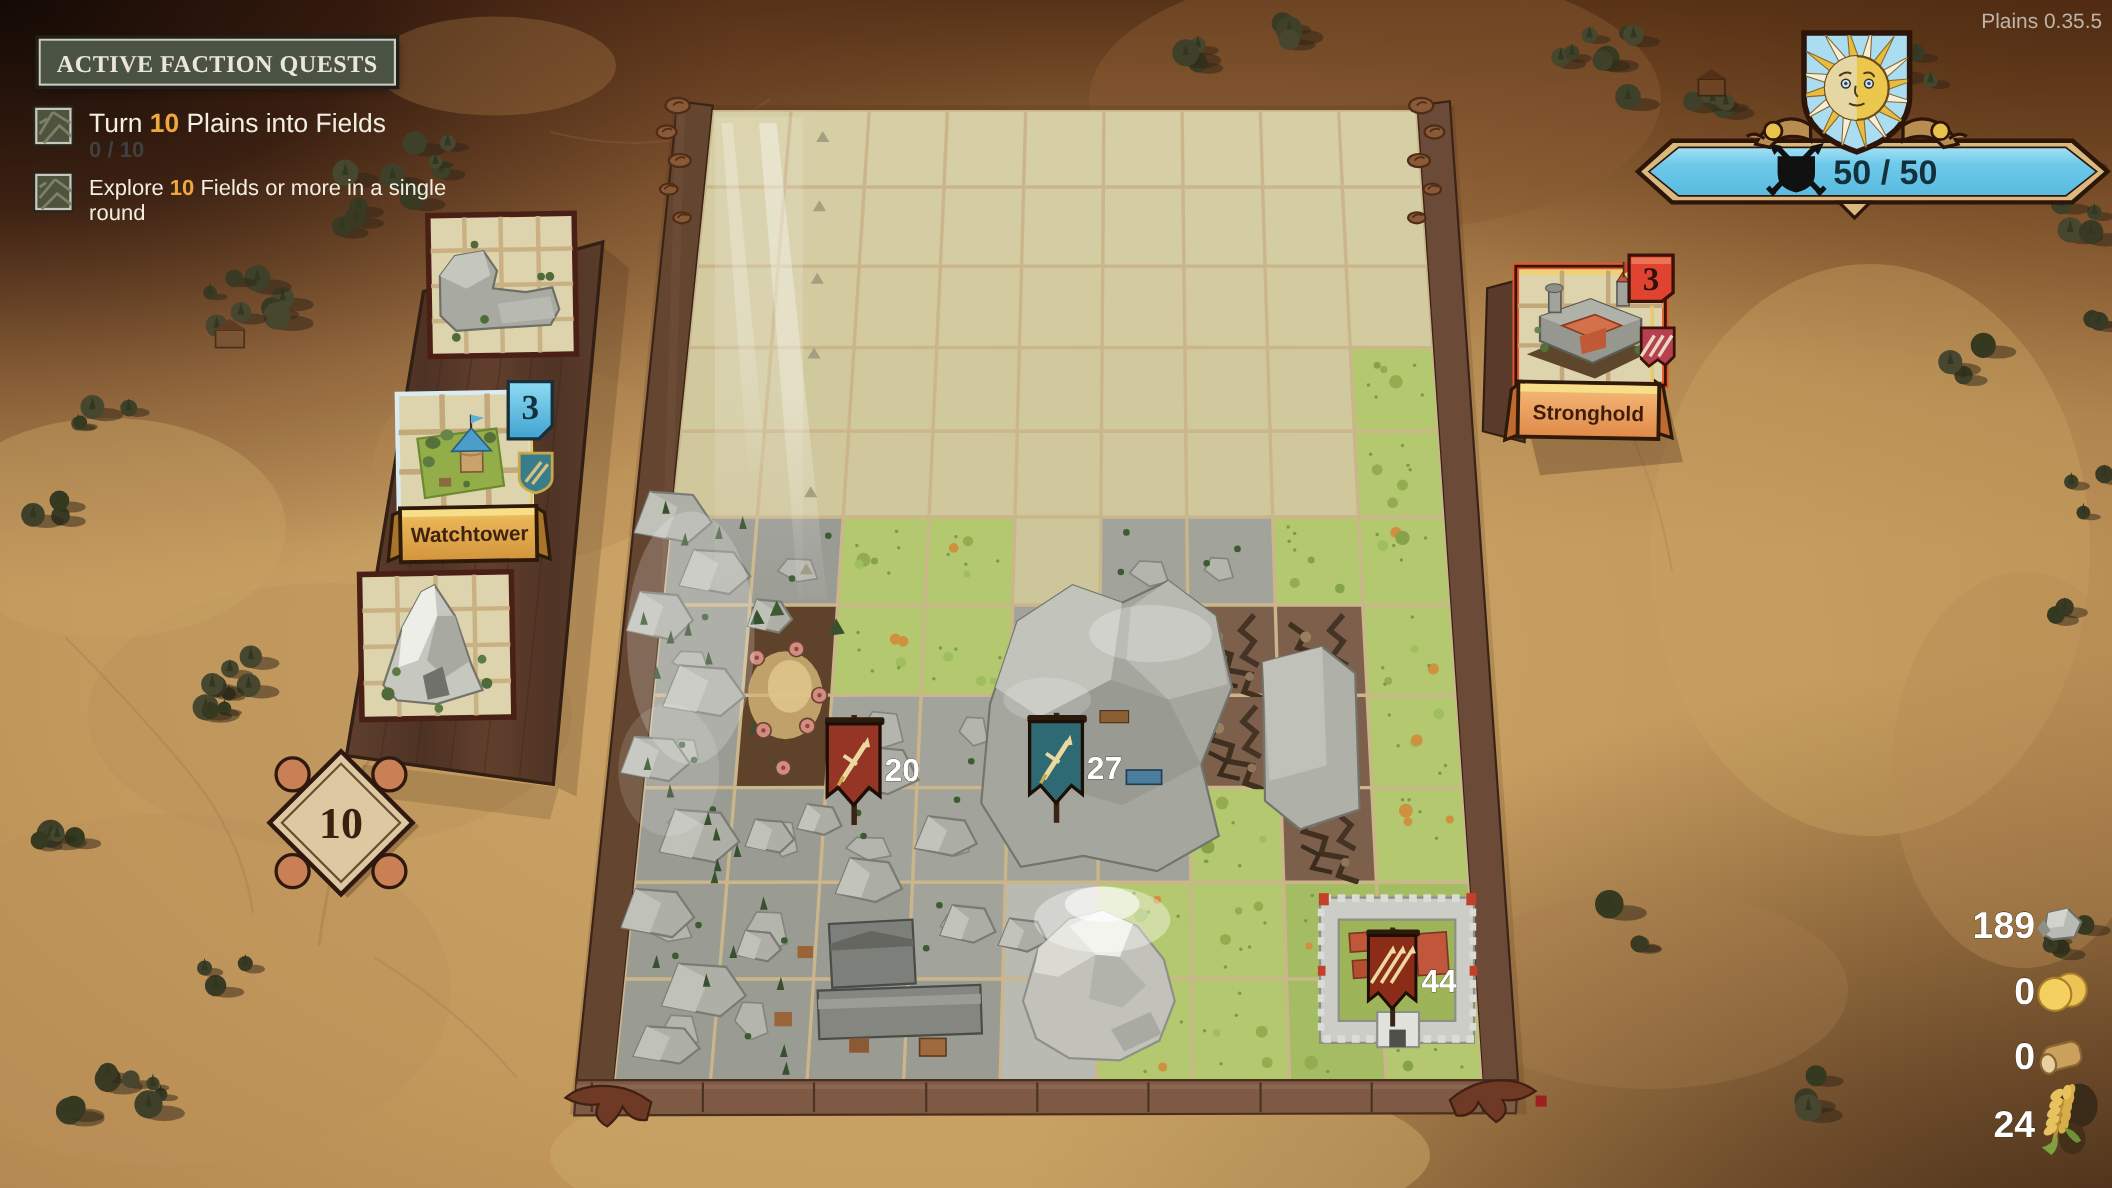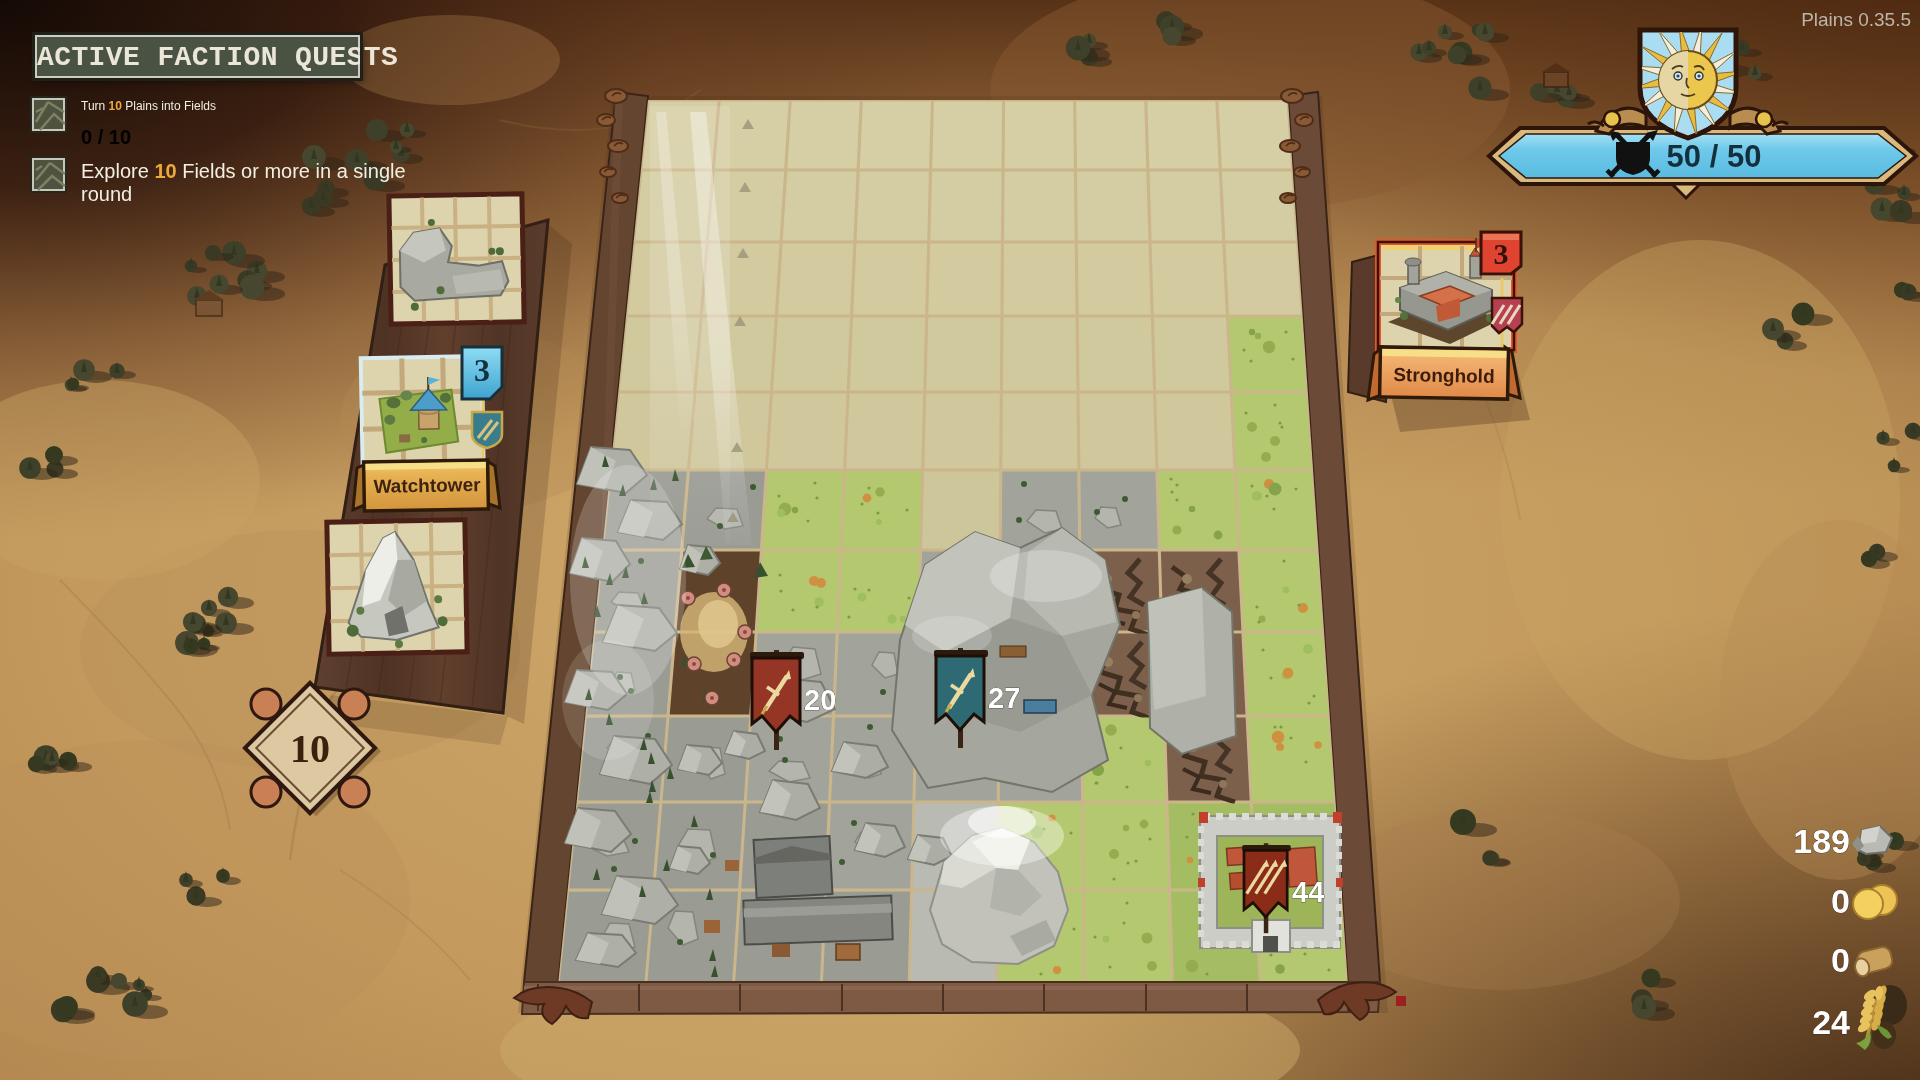--- a/index.html
+++ b/index.html
@@ -1191,30 +1191,30 @@
 <ellipse cx="1879" cy="1008" rx="7" ry="4" fill="#d6ad48" transform="rotate(-64 1879 1008)"></ellipse>
 <ellipse cx="1869" cy="1003" rx="7" ry="4" fill="#e7c25e" transform="rotate(-36 1869 1003)"></ellipse>
 <ellipse cx="1881" cy="1000" rx="7" ry="4" fill="#d6ad48" transform="rotate(-64 1881 1000)"></ellipse>
 <ellipse cx="1870" cy="995" rx="7" ry="4" fill="#e7c25e" transform="rotate(-36 1870 995)"></ellipse>
 <ellipse cx="1882" cy="992" rx="7" ry="4" fill="#d6ad48" transform="rotate(-64 1882 992)"></ellipse>
 <ellipse cx="1879" cy="993" rx="4" ry="7" fill="#e7c25e" transform="rotate(8 1879 993)"></ellipse>
 <path d="M1856,1043 q10,-2 14,-12 q3,12 -5,19 Z" fill="#7ba23e"></path>
 <path d="M1888,1039 q-9,-5 -11,-14 q11,3 15,12 Z" fill="#6b9434"></path>
 </svg>
 
-<div style="position:absolute;left:35px;top:35px;width:325px;height:43px;background:#4a5244;border:2px solid #cfcdbf;outline:3px solid #20201a;box-shadow:3px 4px 8px rgba(0,0,0,0.45);text-align:center;line-height:41px;font-family:Liberation Mono, monospace;font-weight:bold;font-size:28px;letter-spacing:0.4px;color:#eae6d8;white-space:nowrap;">ACTIVE FACTION QUESTS</div>
+<div style="position:absolute;left:35px;top:35px;width:325px;height:43px;background:#4a5244;border:2px solid #cfcdbf;outline:3px solid #20201a;box-shadow:3px 4px 8px rgba(0,0,0,0.45);text-align:center;line-height:41px;font-family:Liberation Serif, serif;font-weight:bold;font-size:22px;letter-spacing:0.4px;color:#eae6d8;white-space:nowrap;">ACTIVE FACTION QUESTS</div>
 
 <div style="position:absolute;left:32px;top:98px;width:33px;height:33px;background:#4e5340;border:2px solid #c9c7b9;box-shadow:0 0 0 2px #26261e;">
 <svg width="33" height="33">
         <path d="M2,22 L14,2 M14,2 L30,12 M6,30 L20,14 L31,24 M2,12 L9,8" stroke="#7d8163" stroke-width="2.5" fill="none"></path>
       </svg></div>
 
-<div style="position:absolute;left:81px;top:99px;font-family:'Liberation Sans',sans-serif;font-size:12px;color:#f2eee2;white-space:nowrap;">Turn <b style="color:#eda93d">10</b> Plains into Fields</div>
-
-<div style="position:absolute;left:81px;top:126px;font-family:'Liberation Sans',sans-serif;font-size:20px;font-weight:bold;color:#000000;">0 / 10</div>
+<div style="position:absolute;left:81px;top:99px;font-family:'Liberation Sans',sans-serif;font-size:24px;color:#f2eee2;white-space:nowrap;">Turn <b style="color:#eda93d">10</b> Plains into Fields</div>
+
+<div style="position:absolute;left:81px;top:126px;font-family:'Liberation Sans',sans-serif;font-size:20px;font-weight:bold;color:#404040;">0 / 10</div>
 
 <div style="position:absolute;left:32px;top:158px;width:33px;height:33px;background:#4e5340;border:2px solid #c9c7b9;box-shadow:0 0 0 2px #26261e;">
 <svg width="33" height="33">
         <path d="M2,20 L16,3 M16,3 L31,14 M4,30 L18,16 L31,26 M2,10 L8,6" stroke="#7d8163" stroke-width="2.5" fill="none"></path>
       </svg></div>
 
 <div style="position:absolute;left:81px;top:160px;line-height:22.5px;font-family:'Liberation Sans',sans-serif;font-size:20px;color:#f2eee2;white-space:nowrap;">Explore <b style="color:#eda93d">10</b> Fields or more in a single<br>round</div>
 
 <div style="position:absolute;left:1600px;top:9px;width:311px;text-align:right;font-family:'Liberation Sans',sans-serif;font-size:19px;color:#bdb5a9;white-space:nowrap;">Plains 0.35.5</div>
 

